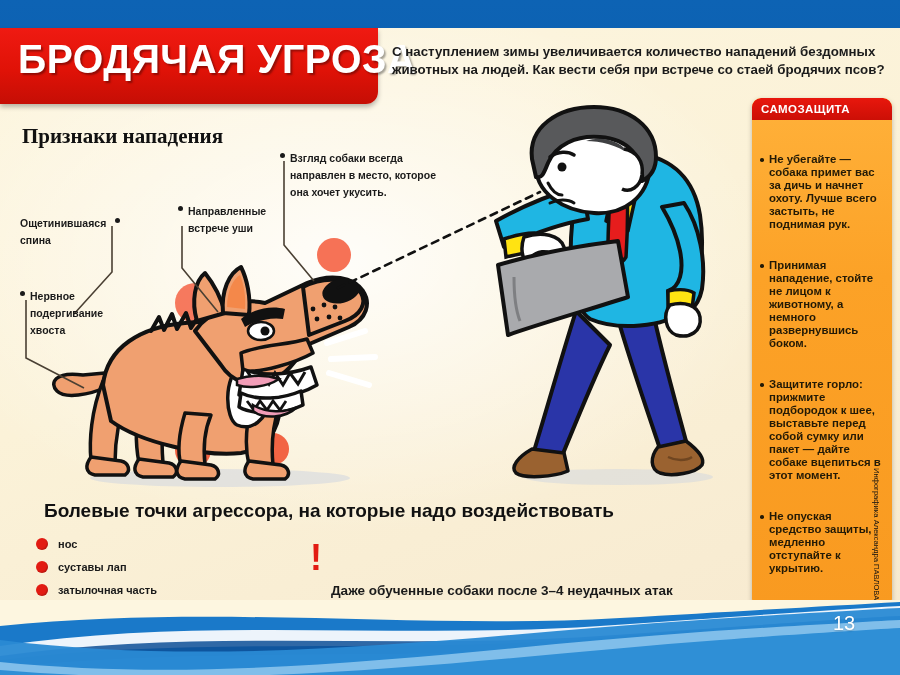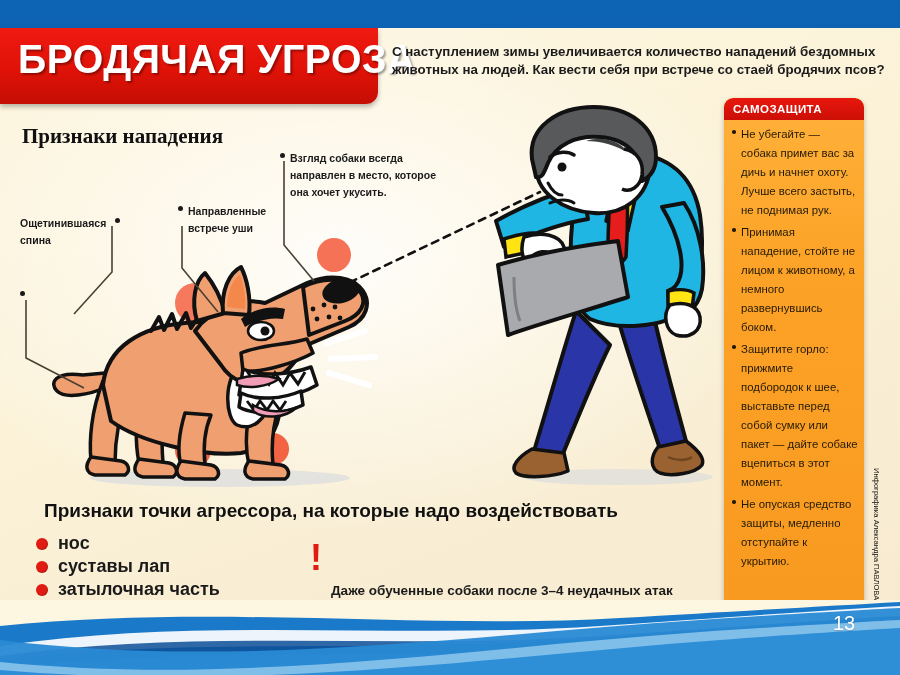--- a/index.html
+++ b/index.html
@@ -66,54 +66,55 @@
     position:absolute;left:44px;top:500px;
     font-size:19px;font-weight:bold;color:#111;z-index:6;
   }
   .pain-list{position:absolute;left:36px;top:532px;z-index:6;}
   .pain-item{display:flex;align-items:center;height:23px;}
   .pain-item .bullet{
     width:12px;height:12px;border-radius:50%;
     background:#e21b12;margin-right:10px;flex:0 0 auto;
     box-shadow:inset -1px -1px 1px rgba(0,0,0,.18);
   }
-  .pain-item .lbl{font-size:18px;font-weight:bold;color:#1a1a1a;}
+  .pain-item .lbl{font-size:11px;font-weight:bold;color:#1a1a1a;}
   
   .note{
     position:absolute;left:310px;top:545px;width:400px;z-index:6;
     display:flex;align-items:flex-start;
   }
   .note .bang{
     color:#e21b12;font-size:36px;font-weight:bold;line-height:30px;
     margin-right:9px;margin-top:-2px;flex:0 0 auto;
   }
   .note .note-text{font-size:13.5px;font-weight:bold;color:#1a1a1a;line-height:19px;margin-top:36px;}
   
   .sidebar{
-    position:absolute;left:724px;top:98px;width:140px;height:510px;
+    position:absolute;left:752px;top:98px;width:140px;height:510px;
     background:linear-gradient(180deg,#ffb13a 0%,#fca227 35%,#f99a20 100%);
     border-radius:9px;
     box-shadow:0 2px 5px rgba(0,0,0,.25);
     z-index:8;overflow:hidden;
   }
   .sidebar-head{
     height:22px;
     background:linear-gradient(180deg,#e8170d 0%,#cc0f06 100%);
     border-top-left-radius:9px;border-top-right-radius:9px;
     display:flex;align-items:center;
   }
   .sidebar-head span{
     color:#fff;font-size:11.5px;font-weight:bold;letter-spacing:.4px;
     margin-left:9px;
   }
   .sidebar-list{margin:0;padding:5px 6px 0 6px;list-style:none;}
   .sidebar-list li{
     position:relative;padding-left:11px;
-    font-size:11.4px;font-weight:normal;color:#231a06;line-height:19px;
+    font-size:11.4px;font-weight:bold;color:#231a06;line-height:13px;
     margin-bottom:3px;
+    margin-top:28px;
   }
   .sidebar-list li:before{
     content:"";position:absolute;left:2px;top:5px;
     width:3.5px;height:3.5px;border-radius:50%;background:#231a06;
   }
   
   .credit{
     position:absolute;left:881px;top:468px;z-index:9;
     font-size:7.6px;color:#111;white-space:nowrap;
     transform:rotate(90deg);transform-origin:left top;
@@ -284,23 +285,24 @@
   <div class="callout c-right" style="left:178px;top:203px;width:105px;">
     <span class="dot"></span>
     <span class="txt">Направленные встрече уши</span>
   </div>
   <div class="callout c-left" style="left:20px;top:215px;width:100px;">
     <span class="dot"></span>
     <span class="txt">Ощетинившаяся спина</span>
   </div>
   <div class="callout c-right" style="left:20px;top:288px;width:100px;">
     <span class="dot"></span>
-  </div>
-
-  <div class="bottom-heading">Признаки точки агрессора, на которые надо воздействовать</div>
+    <span class="txt">Нервное подергивание хвоста</span>
+  </div>
+
+  <div class="bottom-heading">Болевые точки агрессора, на которые надо воздействовать</div>
   <div class="pain-list">
     <div class="pain-item">
       <span class="bullet"></span>
       <span class="lbl">нос</span>
     </div>
     <div class="pain-item">
       <span class="bullet"></span>
       <span class="lbl">суставы лап</span>
     </div>
     <div class="pain-item">

